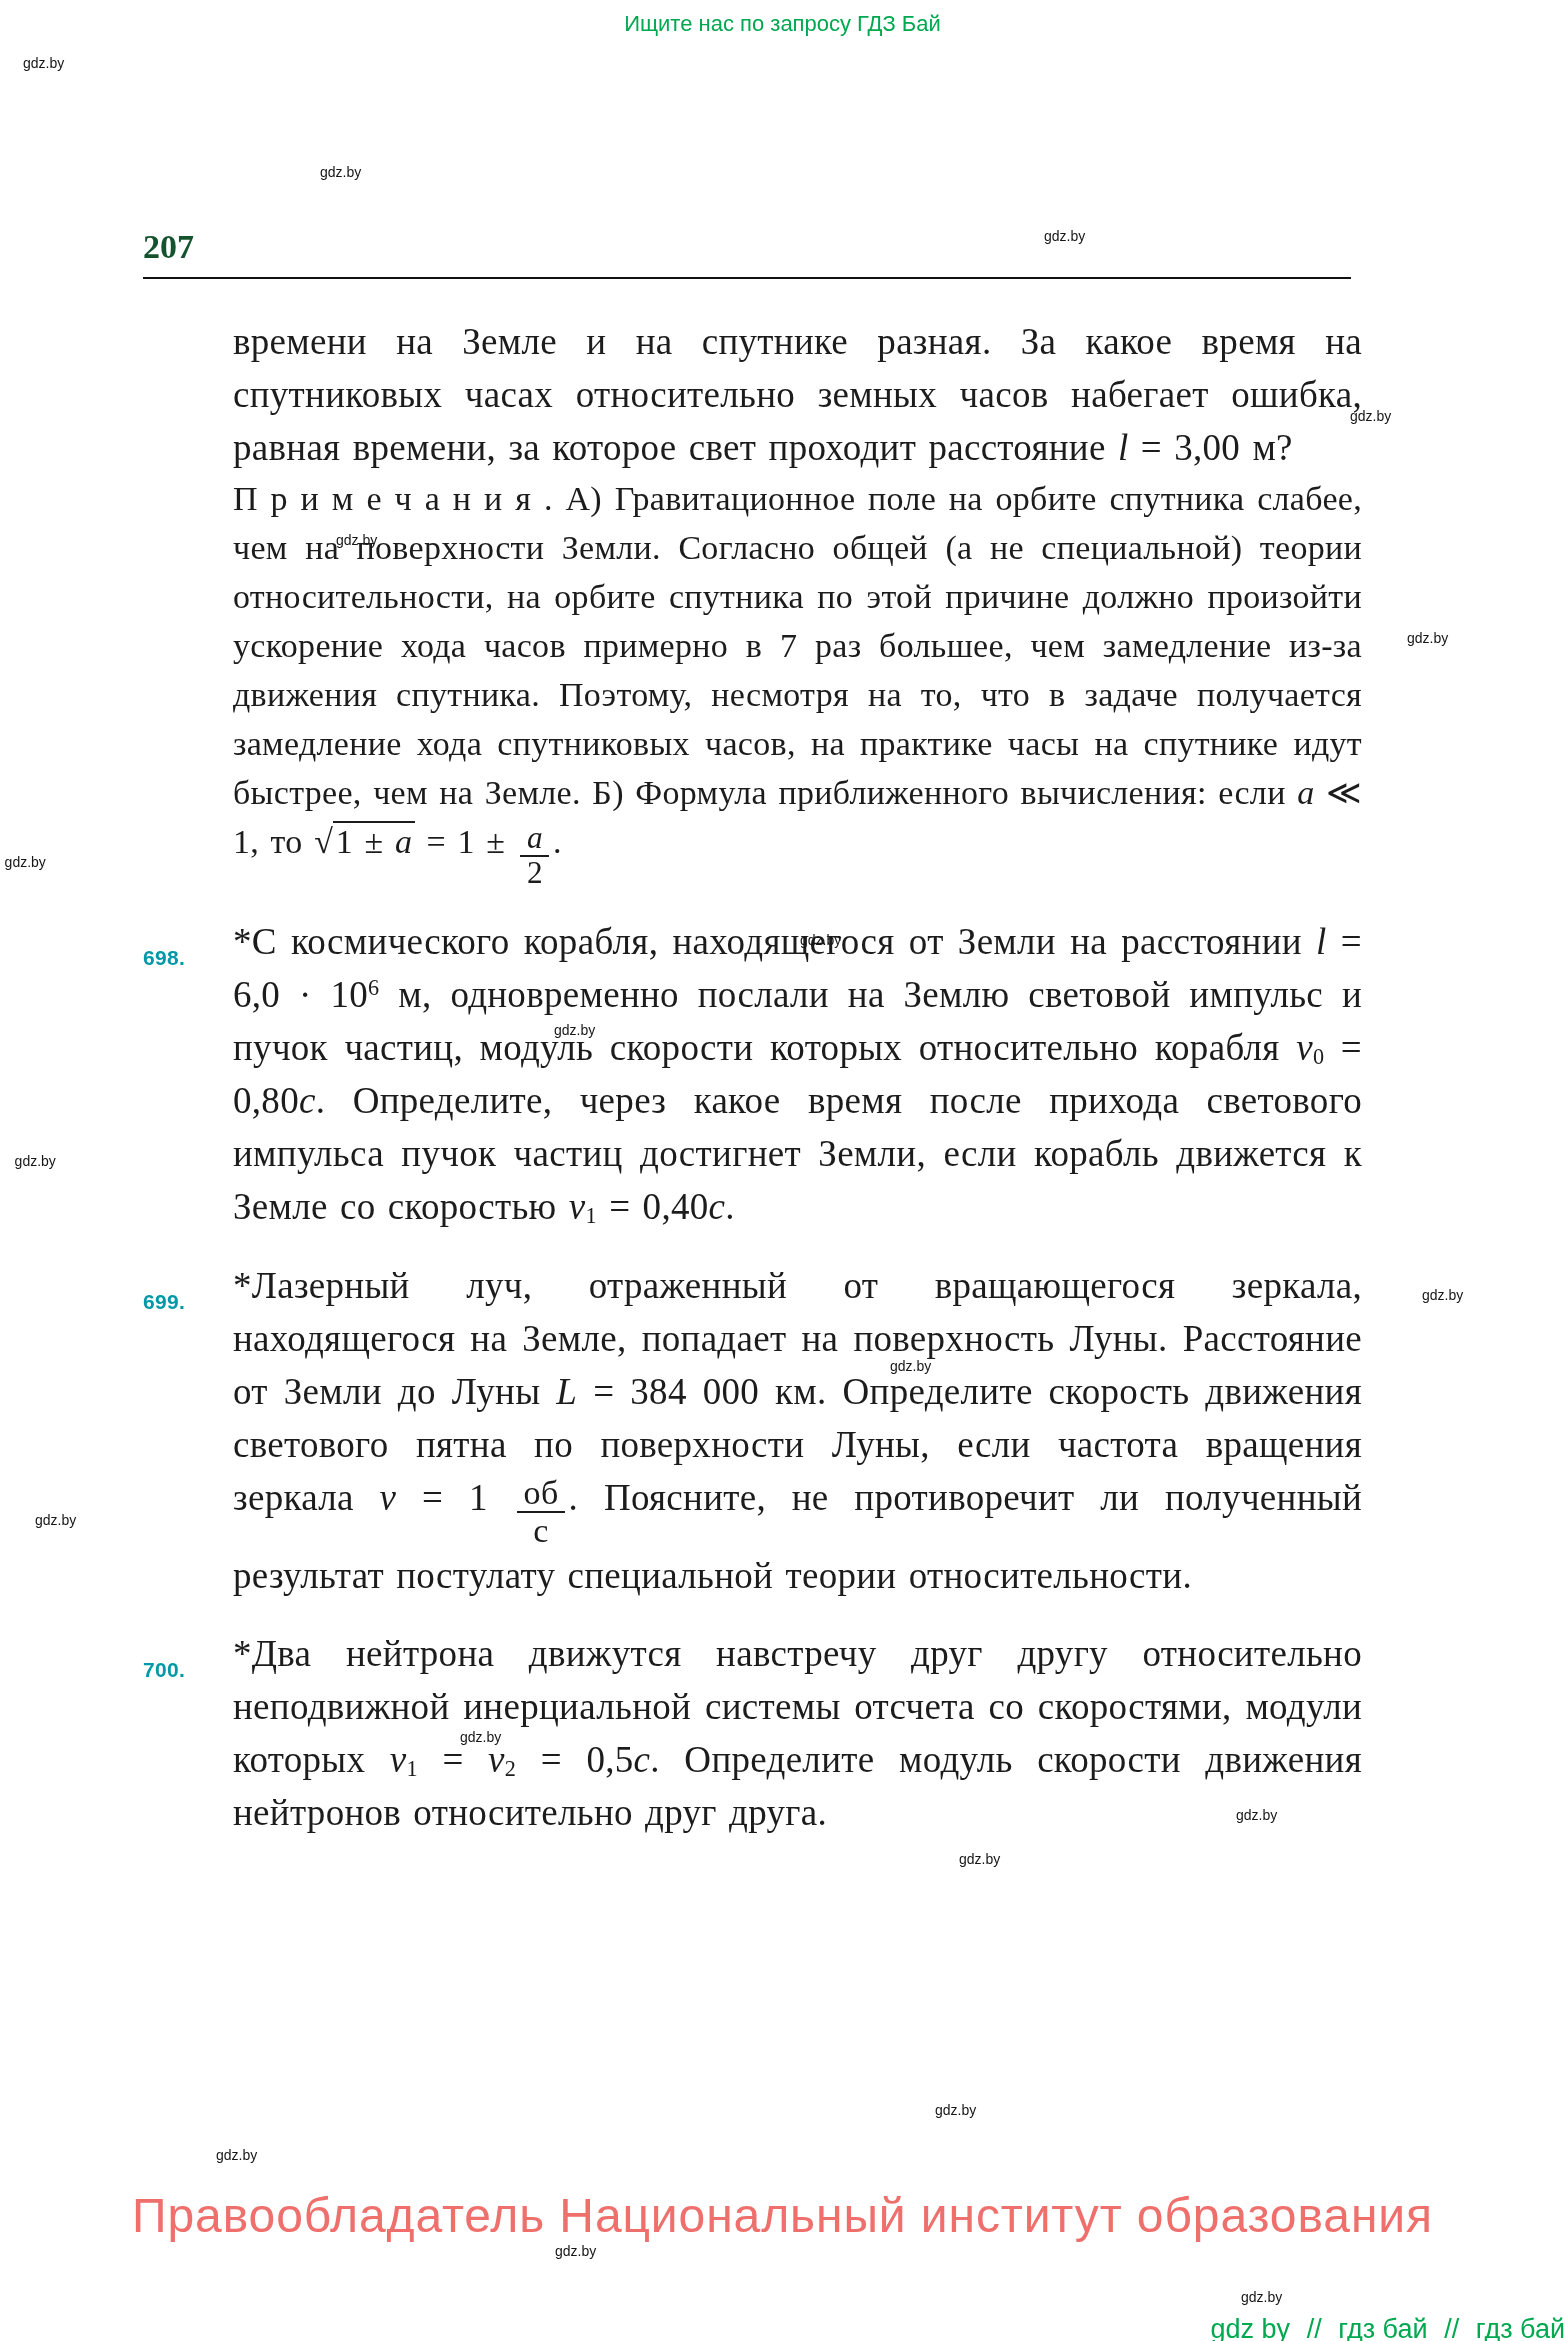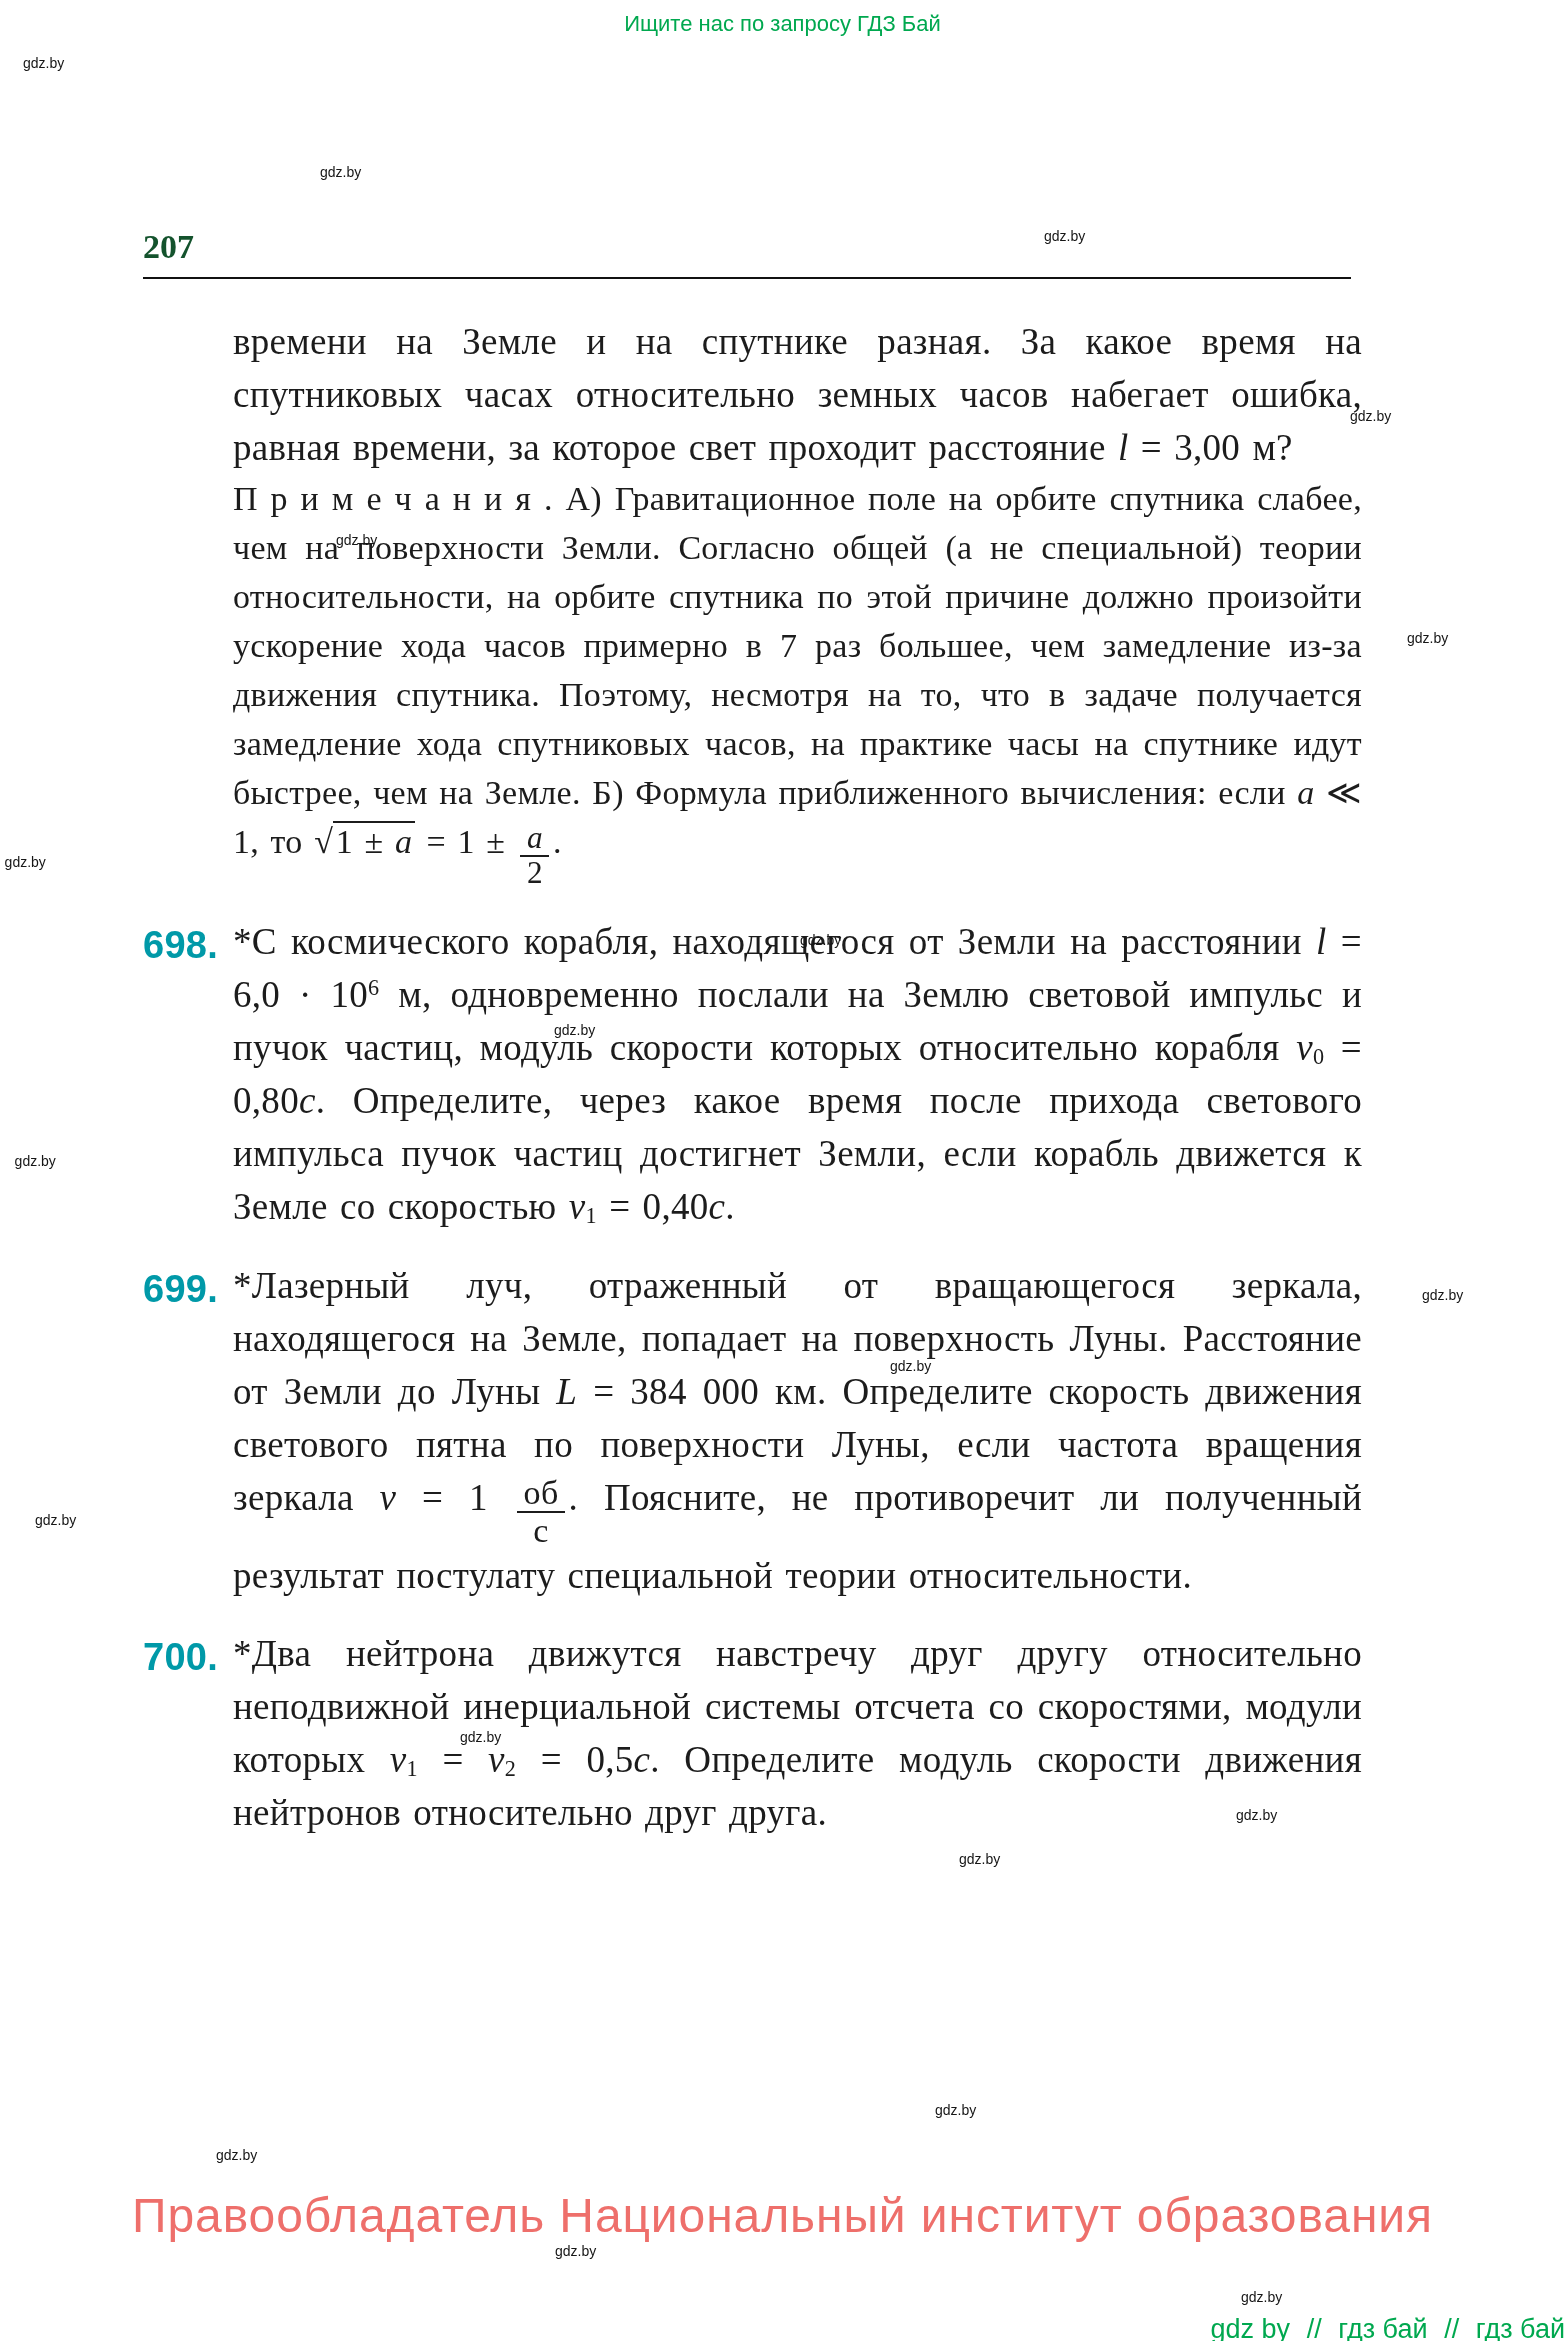--- a/index.html
+++ b/index.html
@@ -37,22 +37,22 @@
   .main{
     position:absolute;left:233px;top:315px;width:1129px;z-index:1;
     font-size:37px;line-height:53px;text-align:justify;
     letter-spacing:0.3px;word-spacing:2.7px;
   }
   .main p{margin:0;}
   .intro{margin-bottom:12.8px;}
   .notes{font-size:34px;line-height:49px;margin-top:7.3px;}
   .problem{position:relative;margin-top:25.6px;}
   .problem-number{
-    position:absolute;left:-90px;top:4px;
-    font-family:"Liberation Sans", sans-serif;font-weight:700;font-size:38px;
+    position:absolute;left:-90px;top:16px;
+    font-family:"Liberation Sans", sans-serif;font-weight:700;font-size:21px;
     color:var(--teal);
   }
   sub,sup{line-height:0;}
   sub{font-size:0.6em;vertical-align:-0.2em;}
   sup{font-size:0.6em;vertical-align:0.55em;}
   i.var{font-style:italic;}
   .frac{
     display:inline-block;text-align:center;vertical-align:-0.95em;
     line-height:1.05;font-size:0.92em;margin:0 3.7px;
   }

